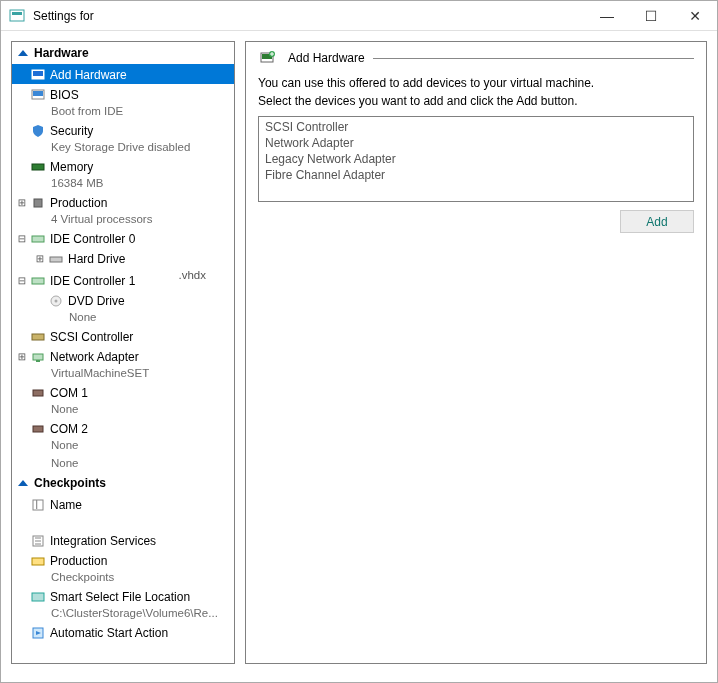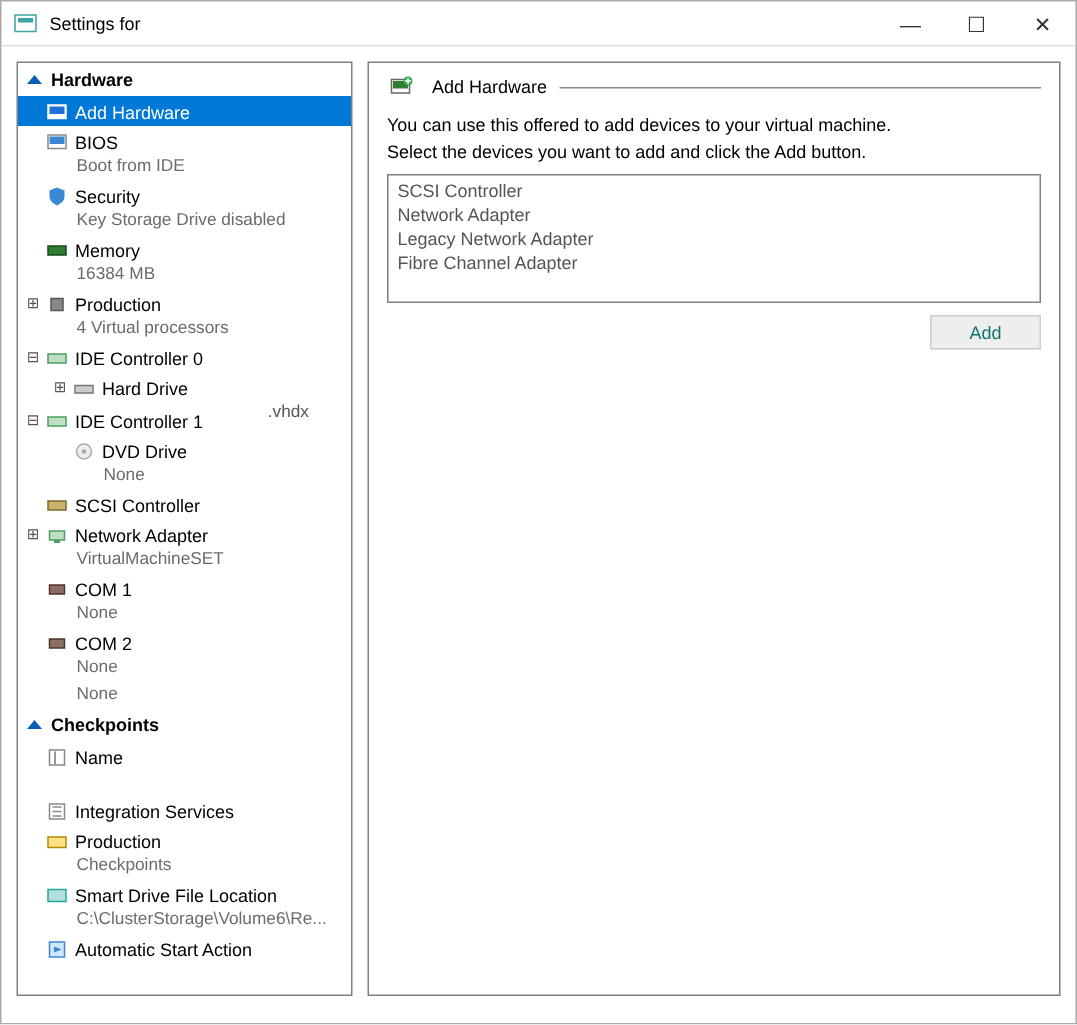--- a/index.html
+++ b/index.html
@@ -303,21 +303,21 @@
         </div>
 
         <div class="item">
           <div class="row">
               <span class="exp none"></span>
             <span class="ico">
                 <svg width="14" height="14">
                   <rect x="1" y="3" width="12" height="8" fill="#b2dfdb" stroke="#26a69a"></rect>
                 </svg>
               </span>
-            <span class="label">Smart Drive File Location</span>
+            <span class="label">Smart Select File Location</span>
             </div>
           <div class="sub">C:\ClusterStorage\Volume6\Re...</div>
         </div>
 
         <div class="item">
           <div class="row">
               <span class="exp none"></span>
             <span class="ico">
                 <svg width="14" height="14">
                   <rect x="2" y="2" width="10" height="10" fill="#cfe8fb" stroke="#3a87d6"></rect>

